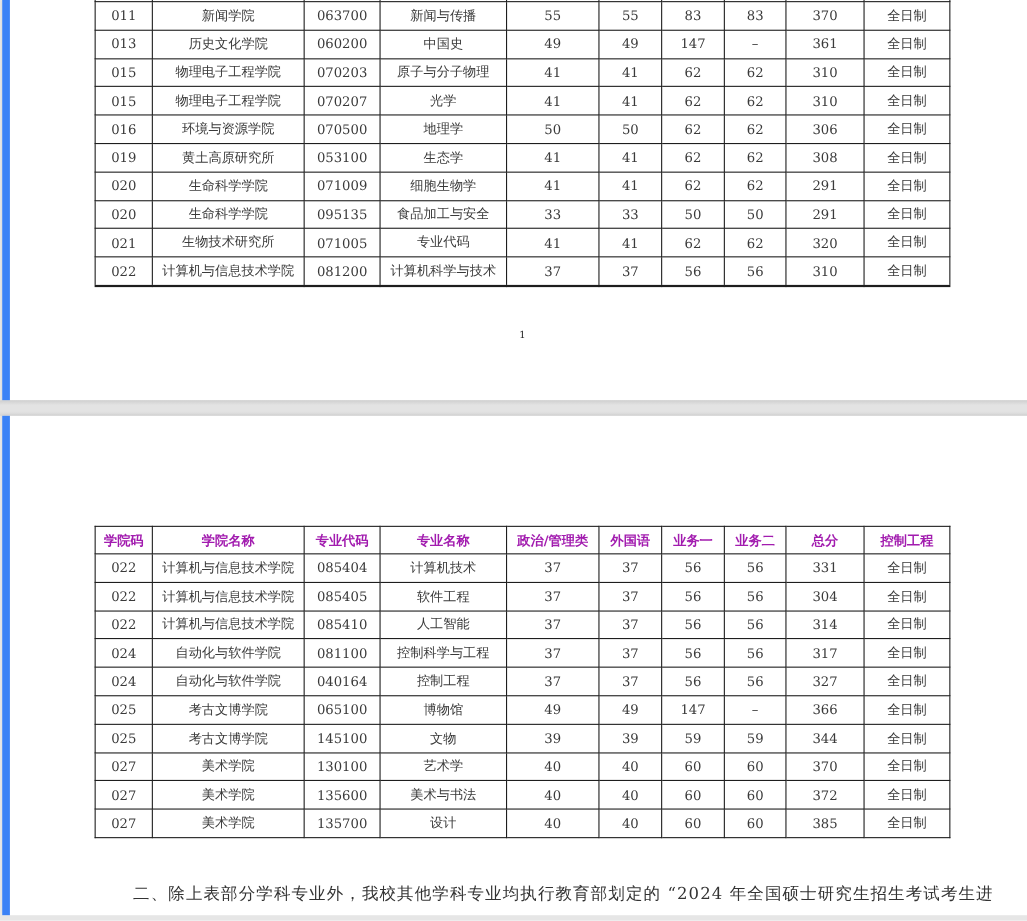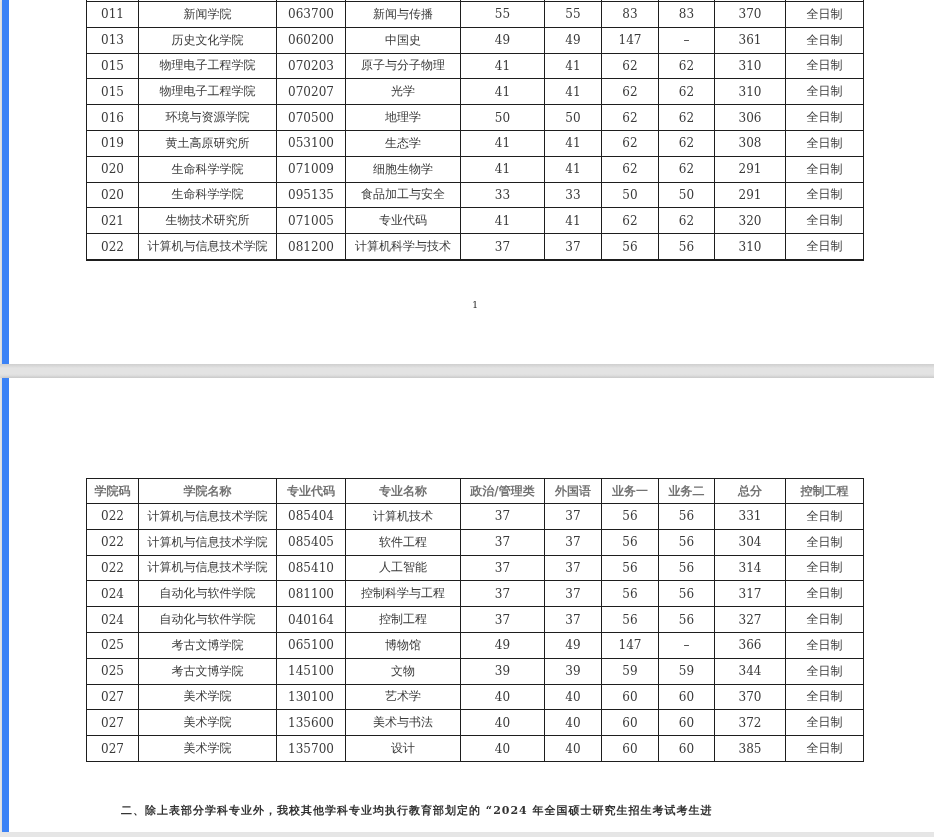--- a/index.html
+++ b/index.html
@@ -36,33 +36,33 @@
     padding: 0;
     height: 24.8px;
     font-size: 12px;
     color: #3a3a3a;
     white-space: nowrap;
     overflow: hidden;
   }
   table.grid th {
     font-family: "DejaVu Sans", "Liberation Sans", sans-serif;
     font-weight: bold;
-    color: #737373;
+    color: #a21caf;
     font-size: 12px;
     height: 24px;
   }
   #table1 { top: -2px; border-bottom: 2px solid #1e1e1e; }
   #table2 { top: 100px; }
   .pagenum {
     position: absolute; left: 0; width: 932px; top: 300px;
     text-align: center; font-size: 9px; color: #222;
   }
   .para {
     position: absolute; left: 112px; top: 425px;
-    font-size: 11px; color: #333; letter-spacing: 1px; white-space: nowrap; font-weight: bold;
+    font-size: 15px; color: #333; letter-spacing: 1px; white-space: nowrap;
   }
 </style>
 </head>
 <body>
 
 <div class="page" id="page1">
   <table class="grid" id="table1">
     <colgroup>
       <col style="width:52px">
         <col style="width:138px">

